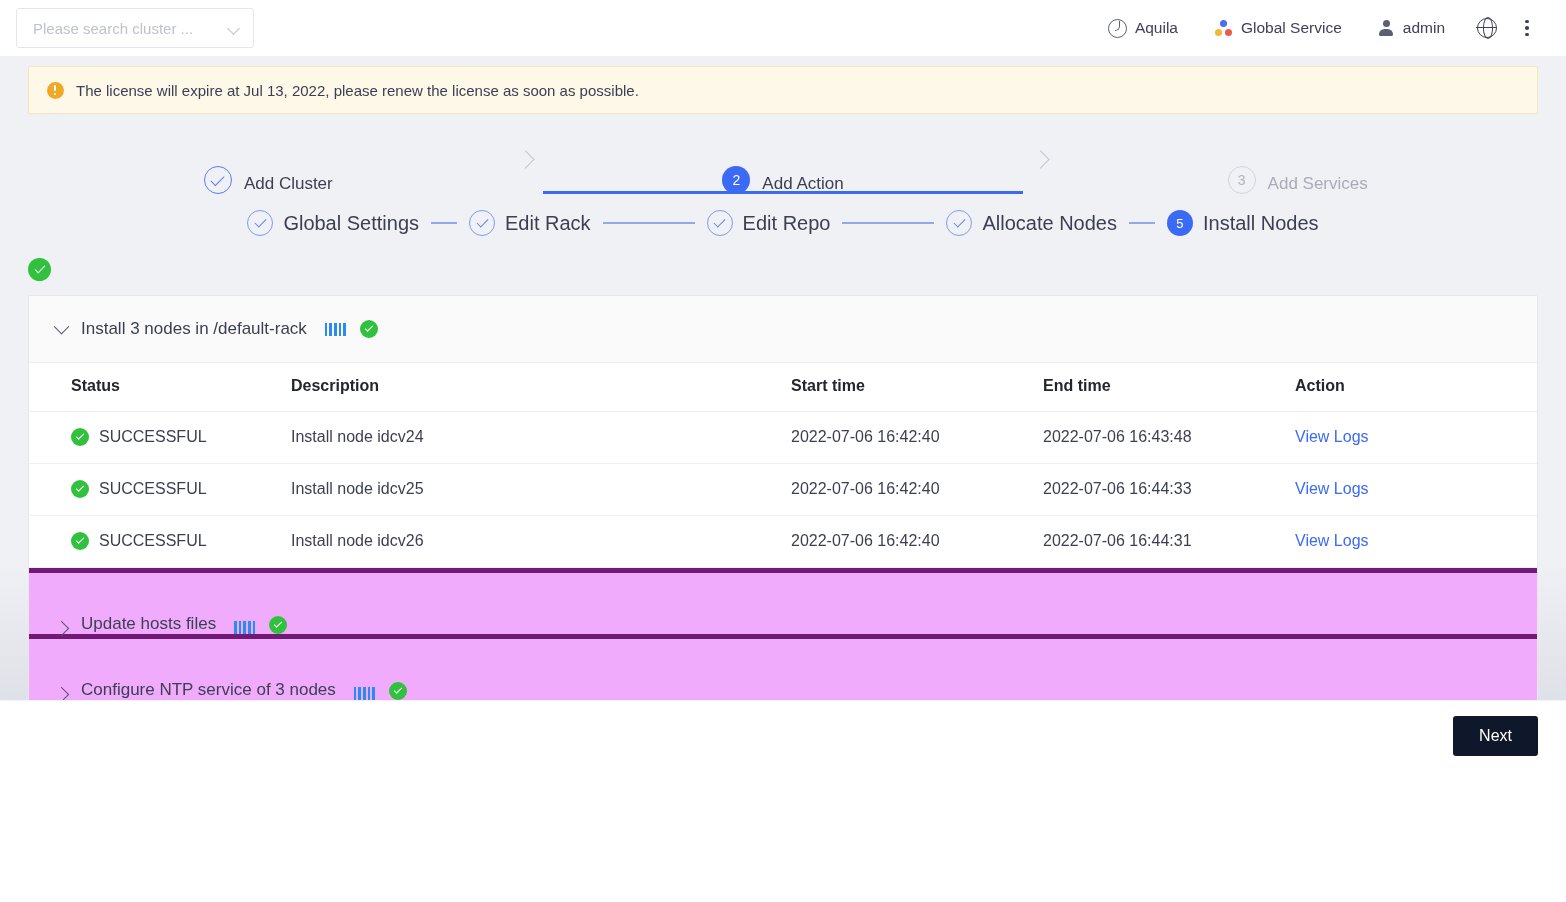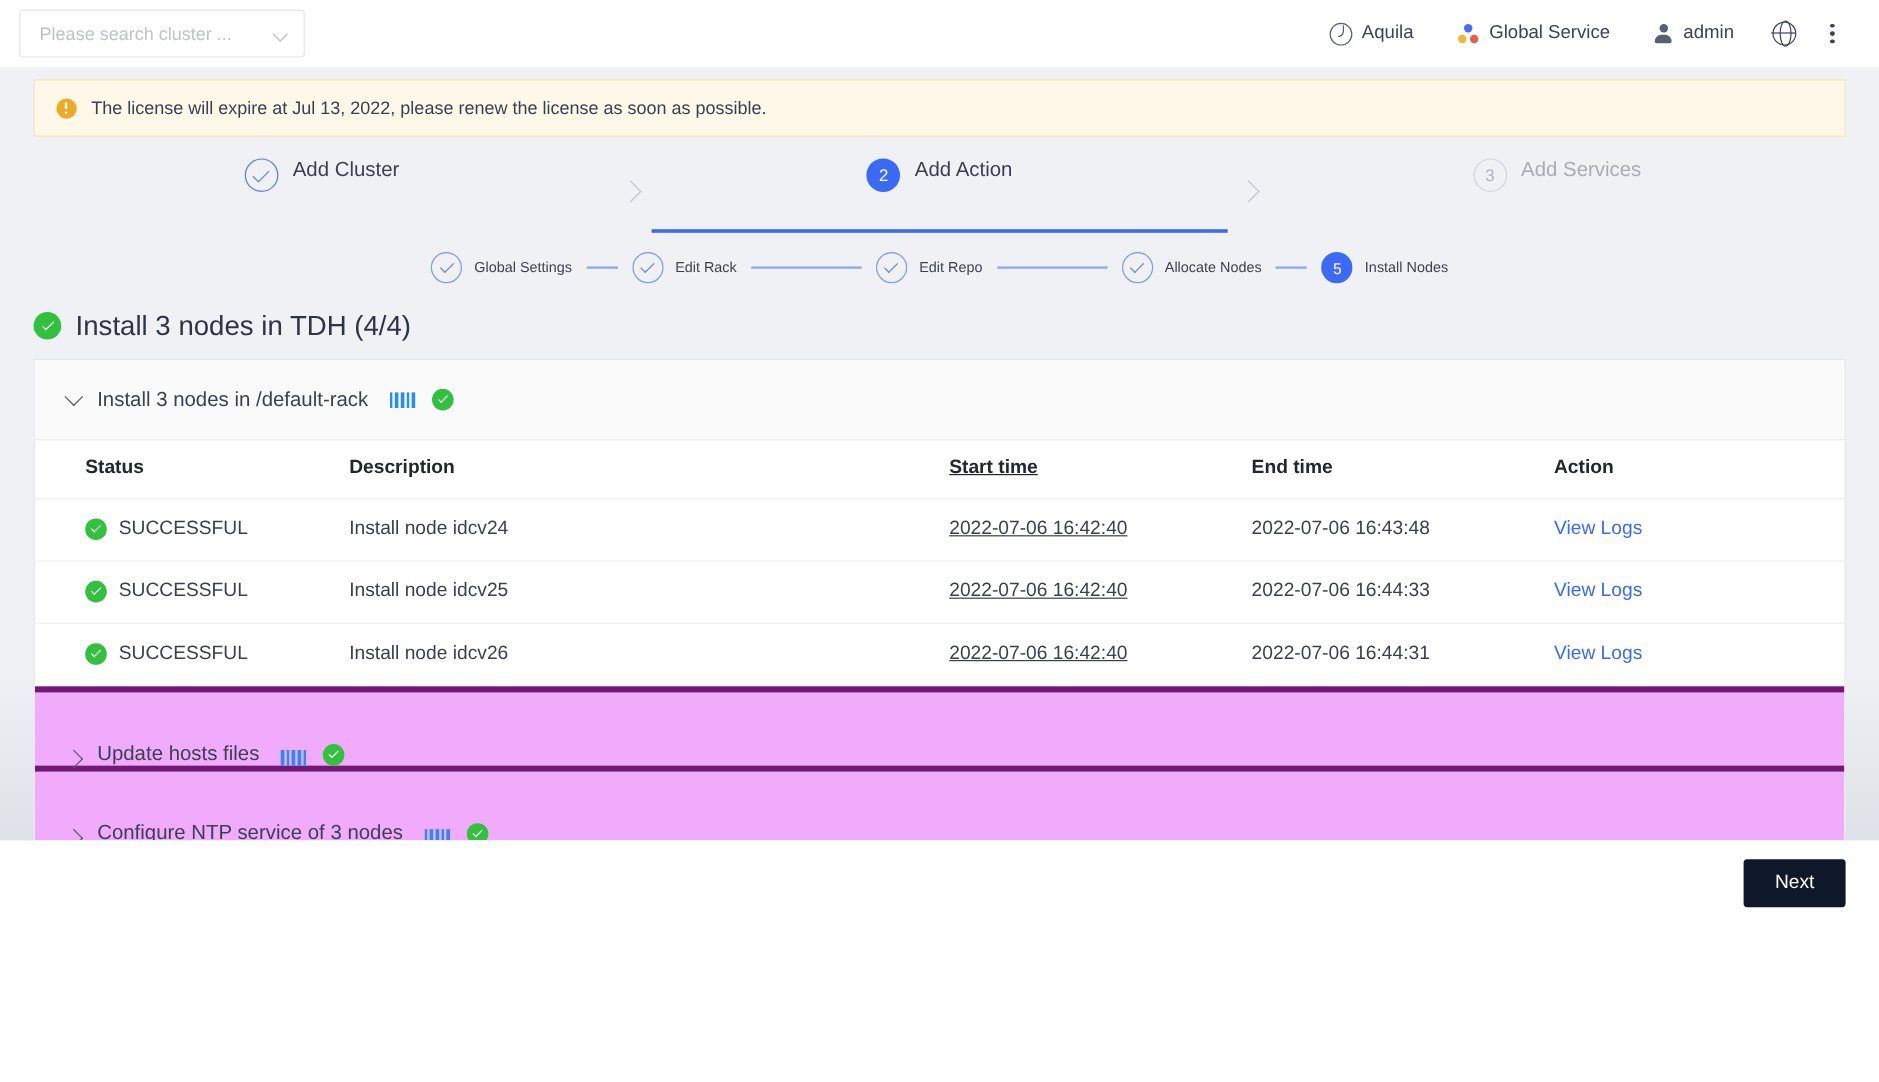--- a/index.html
+++ b/index.html
@@ -154,21 +154,21 @@
   .banner-text { font-size: 15px; color: #3c3f52; }
 
   
   .stepper {
     margin: 18px 28px 0 28px;
     display: flex; align-items: flex-end;
     height: 62px;
   }
   .step {
     flex: 1 1 0;
-    display: flex; align-items: flex-start; justify-content: center;
+    display: flex; align-items: flex-end; justify-content: center;
     gap: 12px;
     height: 62px;
     position: relative;
     cursor: pointer;
   }
   .step .badge {
     width: 28px; height: 28px; border-radius: 50%;
     display: flex; align-items: center; justify-content: center;
     font-size: 14px; flex: 0 0 auto;
   }
@@ -205,21 +205,21 @@
     margin-top: 16px; gap: 0;
   }
   .substep { display:flex; align-items:center; gap:10px; cursor:pointer; }
   .substep .sbadge {
     width: 26px; height: 26px; border-radius: 50%;
     display:flex; align-items:center; justify-content:center;
     font-size:13px; flex:0 0 auto;
   }
   .substep.done .sbadge { border:1.5px solid #7e9bf8; color:#5a7ef5; }
   .substep.active .sbadge { background:#3b6af5; color:#fff; }
-  .substep .slbl { font-size: 12px; color:#3c3f52; }
+  .substep .slbl { font-size: 20px; color:#3c3f52; }
   .subline { height: 1.4px; background:#8fa9f5; margin: 0 12px; }
   .subline.short { width: 26px; }
   .subline.long { width: 92px; }
 
   
   .sec-title {
     margin: 22px 0 0 28px;
     display: flex; align-items: center; gap: 12px;
   }
   .ok-dot {
@@ -283,21 +283,21 @@
     background:#fff;
   }
   table.tbl td {
     font-size:16px; color:#3c3f52;
     padding: 16px 0 17px 0;
     border-bottom: 1px solid #f0f1f4;
     background:#fff;
   }
   .c-status { width: 262px; padding-left: 12px !important; }
   .c-desc   { width: 500px; }
-  .c-start  { width: 252px; text-decoration: underline; }
+  .c-start  { width: 252px; }
   .c-end    { width: 252px; }
   .c-action { }
   th.c-status { padding-left: 12px !important; }
   .cell-pad-status { padding-left: 30px; display:flex; align-items:center; gap:10px; }
   .cell-pad { padding-left: 30px; }
   .link { color:#3b6af5; cursor:pointer; }
 
   
   .footer {
     flex: 0 0 70px; height: 70px;
@@ -417,21 +417,20 @@
       <div class="substep active">
         <span class="sbadge">5</span>
         <span class="slbl">Install Nodes</span>
       </div>
     </div>
 
     <div class="sec-title">
       <span class="ok-dot">
           <span class="check-glyph"></span>
         </span>
-      <h1>Install 3 nodes in TDH (4/4)</h1>
     </div>
 
     <div class="panel">
 
       <div class="acc-head">
         <span class="chev">
             <span class="v"></span>
           </span>
         <span class="acc-title">Install 3 nodes in /default-rack</span>
         <span class="bars">

